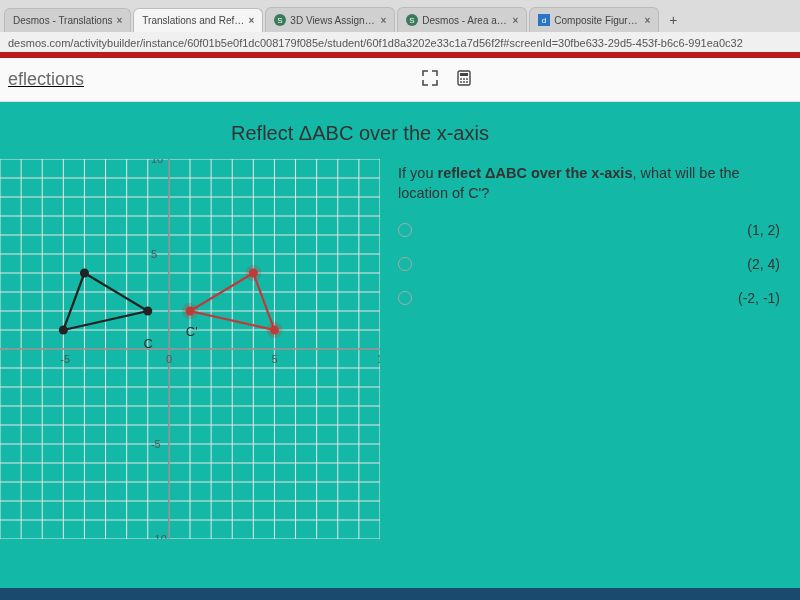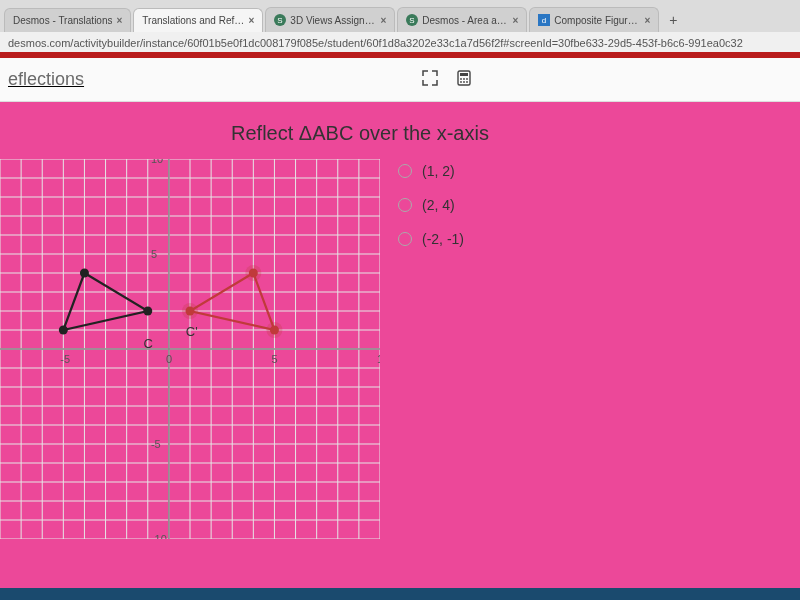--- a/index.html
+++ b/index.html
@@ -76,21 +76,21 @@
       margin-right: 320px;
       display: flex;
       gap: 18px;
       align-items: center;
     }
     .tool-btn {
       color: #444;
       font-size: 14px;
     }
     .content {
-      background: #ec4899;
+      background: #14b8a6;
       height: 498px;
       position: relative;
       padding-top: 20px;
     }
     .question-title {
       text-align: center;
       font-size: 20px;
       color: #333;
       margin-bottom: 14px;
       margin-left: -80px;
@@ -115,20 +115,21 @@
       line-height: 1.4;
       margin-bottom: 18px;
     }
     .options { display: flex; flex-direction: column; gap: 18px; }
     .option {
       display: flex;
       align-items: center;
       gap: 10px;
       font-size: 14px;
       color: #333;
+      justify-content: space-between;
     }
     .radio {
       width: 14px; height: 14px;
       border: 1.5px solid #aaa;
       border-radius: 50%;
       display: inline-block;
     }
     .bottom-strip {
       position: absolute;
       left: 0; right: 0; bottom: 0;
@@ -269,20 +270,23 @@
           <circle cx="253.33333333333331" cy="114" r="4.5" fill="#c03a3a"></circle>
           <circle cx="190" cy="152" r="8" fill="#c03a3a" fill-opacity="0.25"></circle>
           <circle cx="190" cy="152" r="4.5" fill="#c03a3a"></circle>
           <circle cx="274.44444444444446" cy="170.99999999999997" r="8" fill="#c03a3a" fill-opacity="0.25"></circle>
           <circle cx="274.44444444444446" cy="170.99999999999997" r="4.5" fill="#c03a3a"></circle>
         </svg>
       <span class="c-label" id="lbl-c" style="left: 143.556px; top: 176.7px;">C</span>
       <span class="c-label" id="lbl-cp" style="left: 185.778px; top: 165.3px;">C'</span>
     </div>
     <div class="prompt-area">
+      <div class="prompt-text">
+        <span>If you </span><b>reflect ΔABC over the x-axis</b><span>, what will be the location of C'?</span>
+      </div>
       <div class="options">
         <label class="option">
             <span class="radio"></span>
             <span>(1, 2)</span>
           </label>
         <label class="option">
             <span class="radio"></span>
             <span>(2, 4)</span>
           </label>
         <label class="option">

